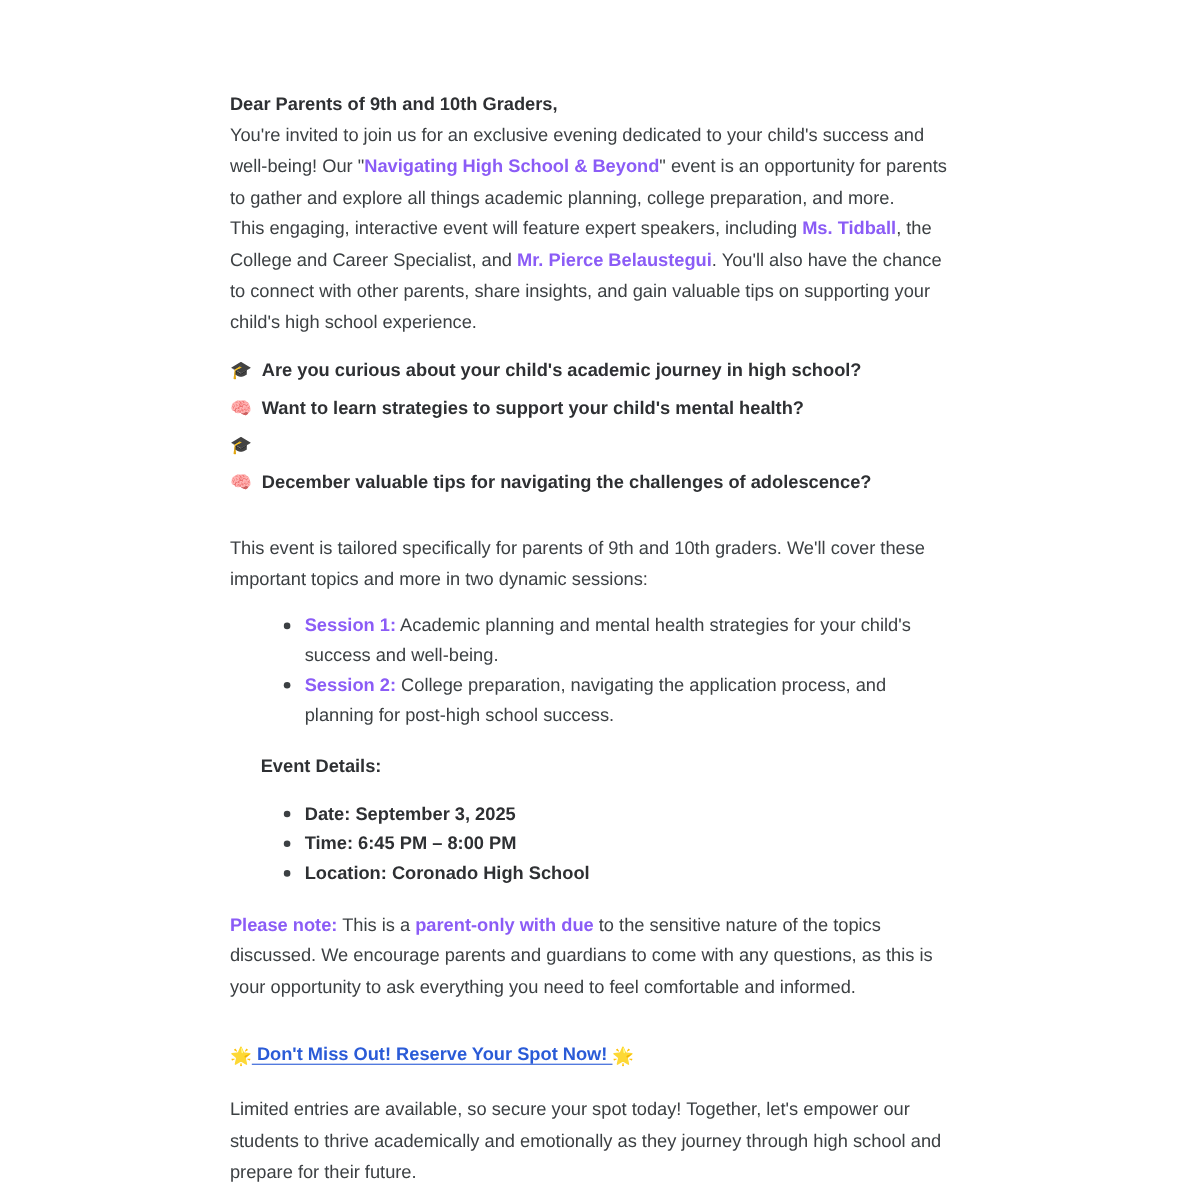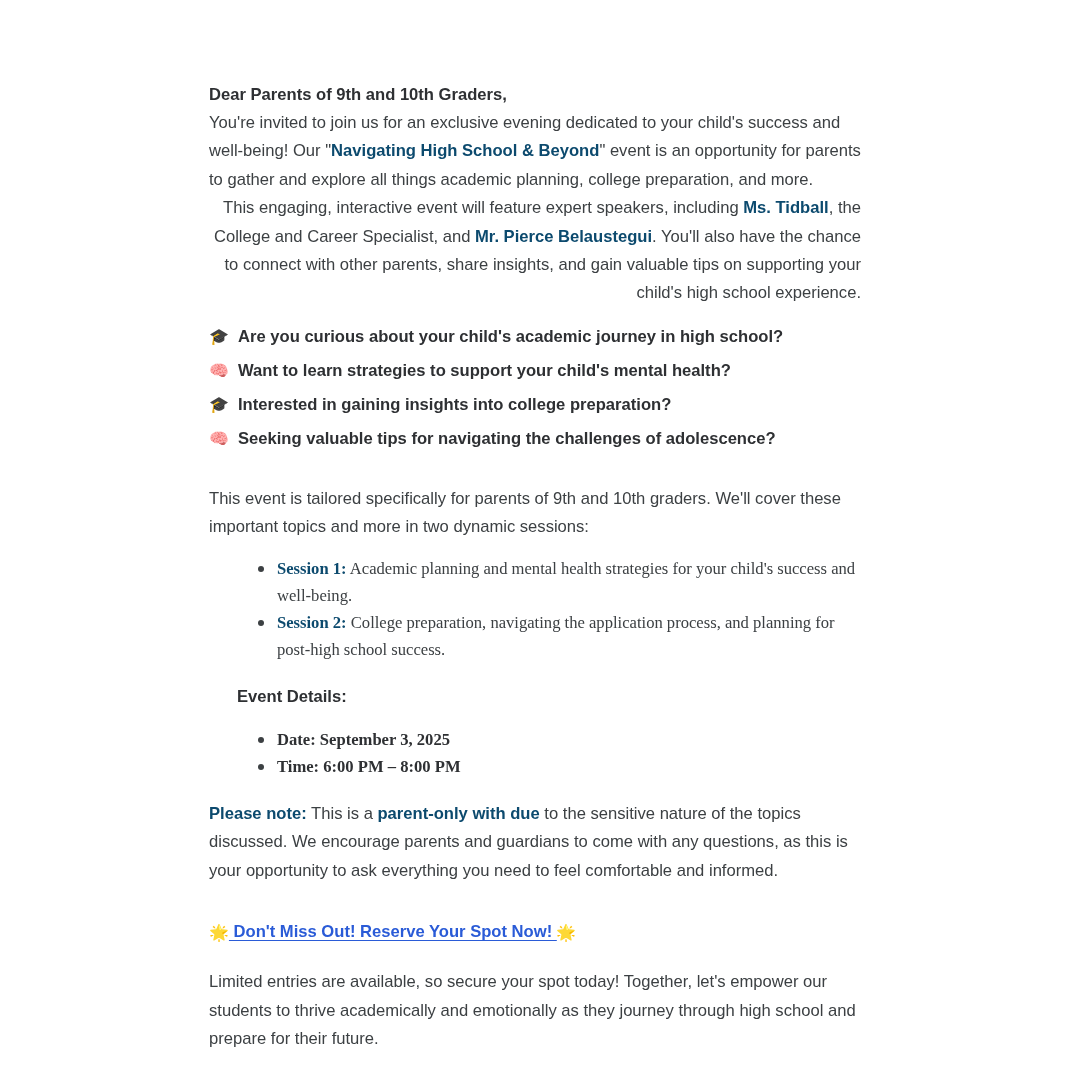--- a/index.html
+++ b/index.html
@@ -29,36 +29,35 @@
     margin-left: 209px;
     font-size: 16.6px;
     line-height: 28.4px;
     color: #3c4043;
   }
   p {
     margin: 0;
   }
   b, .b {
     font-weight: bold;
-    color: #0c4a6e;
+    color: #8b5cf6;
   }
 
   
   .salutation {
     font-weight: bold;
     color: #2e3033;
     line-height: 26px;
     margin-bottom: 1px;
   }
   .intro-para {
     margin-bottom: 0;
   }
   .intro-para2 {
     margin-bottom: 12px;
-    text-align: right;
   }
 
   
   .emoji-list {
     margin: 6px 0 0 0;
     padding: 0;
     list-style: none;
   }
   .emoji-list li {
     display: flex;
@@ -86,21 +85,20 @@
   
   ul.bullets {
     margin: 14px 0 0 0;
     padding-left: 68px;
     list-style: none;
   }
   ul.bullets li {
     position: relative;
     line-height: 27px;
     margin-bottom: 0;
-    font-family: Liberation Serif, serif;
   }
   ul.bullets li::before {
     content: "";
     position: absolute;
     left: -19px;
     top: 11px;
     width: 6px;
     height: 6px;
     border-radius: 50%;
     background: #3c4043;
@@ -171,40 +169,40 @@
       <li>
           <span class="em">🎓</span>
           <span>Are you curious about your child's academic journey in high school?</span>
         </li>
       <li>
           <span class="em">🧠</span>
           <span>Want to learn strategies to support your child's mental health?</span>
         </li>
       <li>
           <span class="em">🎓</span>
-          <span>Interested in gaining insights into college preparation?</span>
         </li>
       <li>
           <span class="em">🧠</span>
-          <span>Seeking valuable tips for navigating the challenges of adolescence?</span>
+          <span>December valuable tips for navigating the challenges of adolescence?</span>
         </li>
     </ul>
 
     <p class="para-block">This event is tailored specifically for parents of 9th and 10th graders. We'll cover these important topics and more in two dynamic sessions:</p>
 
     <ul class="bullets">
       <li><b>Session 1:</b><span> Academic planning and mental health strategies for your child's success and well-being.</span></li>
       <li><b>Session 2:</b><span> College preparation, navigating the application process, and planning for post-high school success.</span></li>
     </ul>
 
     <p class="section-heading">Event Details:</p>
 
     <ul class="bullets details-list tight">
       <li>Date: September 3, 2025</li>
-      <li>Time: 6:00 PM – 8:00 PM</li>
+      <li>Time: 6:45 PM – 8:00 PM</li>
+      <li>Location: Coronado High School</li>
     </ul>
 
     <p class="note-block"><b>Please note:</b><span> This is a </span><b>parent-only with due</b><span> to the sensitive nature of the topics discussed. We encourage parents and guardians to come with any questions, as this is your opportunity to ask everything you need to feel comfortable and informed.</span></p>
 
     <p class="cta-line"><span class="em">🌟</span><a class="cta-link" style="color: rgb(42, 91, 215); text-decoration-color: rgb(42, 91, 215);"> Don't Miss Out! Reserve Your Spot Now! </a><span class="em">🌟</span></p>
 
     <p class="closing-block">Limited entries are available, so secure your spot today! Together, let's empower our students to thrive academically and emotionally as they journey through high school and prepare for their future.</p>
 
   </div>
 </div>

